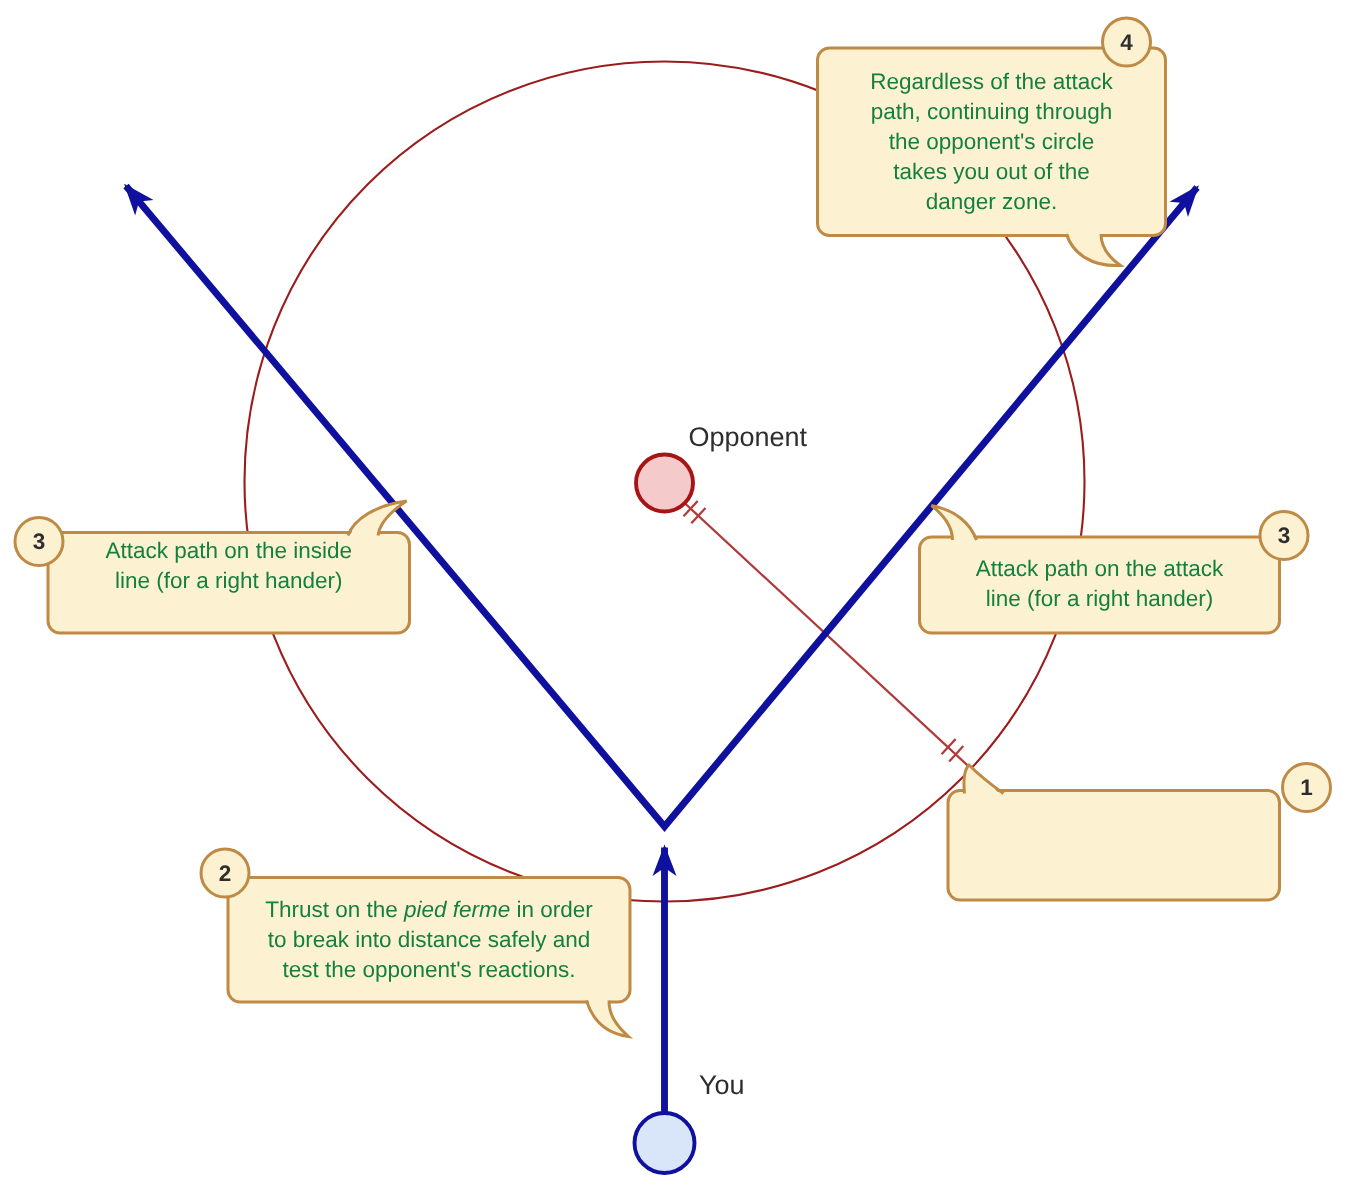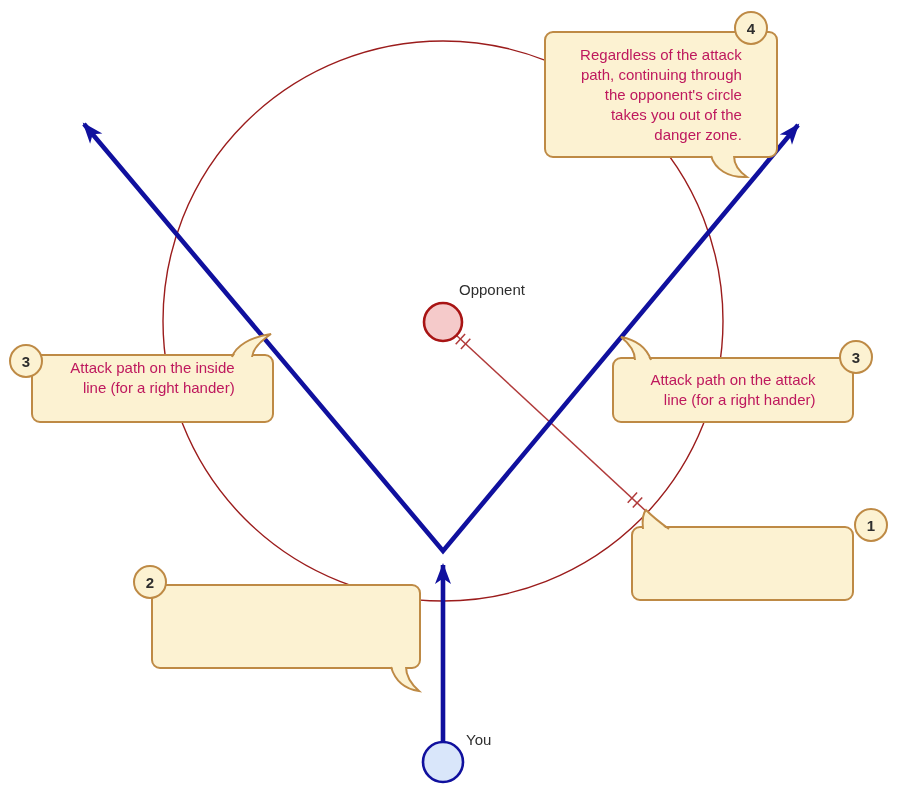--- a/index.html
+++ b/index.html
@@ -3,30 +3,30 @@
 <meta charset="utf-8">
 <style>
   html,body{margin:0;padding:0;background:#ffffff;}
   .canvas{
     position:relative;width:904px;height:796px;background:#ffffff;overflow:hidden;
     font-family:"Liberation Sans", sans-serif;color:#333333;
   }
   .canvas svg{position:absolute;left:0;top:0;}
   .callout-text{
     position:absolute;display:flex;align-items:center;justify-content:center;
-    text-align:right;font-size:15px;line-height:20px;color:#be185d;
+    text-align:center;font-size:15px;line-height:20px;color:#15803d;
     white-space:pre-line;z-index:3;
   }
   .badge{
     position:absolute;width:30px;height:30px;border-radius:50%;
     background:#FCF2D2;border:2px solid #BE8A45;
     display:flex;align-items:center;justify-content:center;
     font-size:15px;font-weight:bold;color:#2e2e2e;z-index:4;
   }
-  .node-label{position:absolute;font-size:15px;color:#2e2e2e;z-index:3;white-space:nowrap;}
+  .node-label{position:absolute;font-size:18px;color:#2e2e2e;z-index:3;white-space:nowrap;}
 </style>
 </head>
 <body>
 
 <div class="canvas">
 
   <svg width="904" height="796" viewBox="0 0 904 796">
     <defs>
       <marker id="arrowBlue" markerUnits="userSpaceOnUse" markerWidth="26" markerHeight="22" refX="21" refY="10" orient="auto-start-reverse">
         <path d="M2,2 L23,10 L2,18 L7.5,10 Z" fill="#10109E"></path>
@@ -69,35 +69,38 @@
       <path d="M643,532 C642,520 643,513 646,510 C654,518 662,524 669,532 Z" fill="#FCF2D2" stroke="none"></path>
       <path d="M643,529 C642,519 643,513 646,510 C654,518 662,524 669,529" fill="none" stroke="#BE8A45" stroke-width="2"></path>
 
       <rect x="152" y="585" width="268" height="83" rx="8" fill="#FCF2D2" stroke="#BE8A45" stroke-width="2"></rect>
       <path d="M391,663 C395,679 404,689 419,691 C410,683 406,676 406,663 Z" fill="#FCF2D2" stroke="none"></path>
       <path d="M391,667 C395,680 404,689 419,691 C410,683 406,676 406,667" fill="none" stroke="#BE8A45" stroke-width="2"></path>
     </g>
   </svg>
 
   <div class="node-label" style="left:459px;top:281px;">Opponent</div>
-  <div class="node-label" style="left:466px;top:731px;">You</div>
+  <div class="node-label" style="left:466px;top:713px;">You</div>
 
   <div class="callout-text" style="left:549px;top:36px;width:224px;height:117px;">Regardless of the attack
 path, continuing through
 the opponent's circle
 takes you out of the
 danger zone.</div>
 
   <div class="callout-text" style="left:36px;top:348px;width:233px;height:60px;">Attack path on the inside
 line (for a right hander)</div>
 
   <div class="callout-text" style="left:617px;top:361px;width:232px;height:58px;">Attack path on the attack
 line (for a right hander)</div>
 
 
+  <div class="callout-text" style="left:156px;top:588px;width:260px;height:77px;"><span><span>Thrust on the </span><i>pied ferme</i><span> in order
+to break into distance safely and
+test the opponent's reactions.</span></span></div>
 
   <div class="badge" style="left:734px;top:11px;">4</div>
   <div class="badge" style="left:9px;top:344px;">3</div>
   <div class="badge" style="left:839px;top:340px;">3</div>
   <div class="badge" style="left:854px;top:508px;">1</div>
   <div class="badge" style="left:133px;top:565px;">2</div>
 
 </div>
 
 </body></html>

